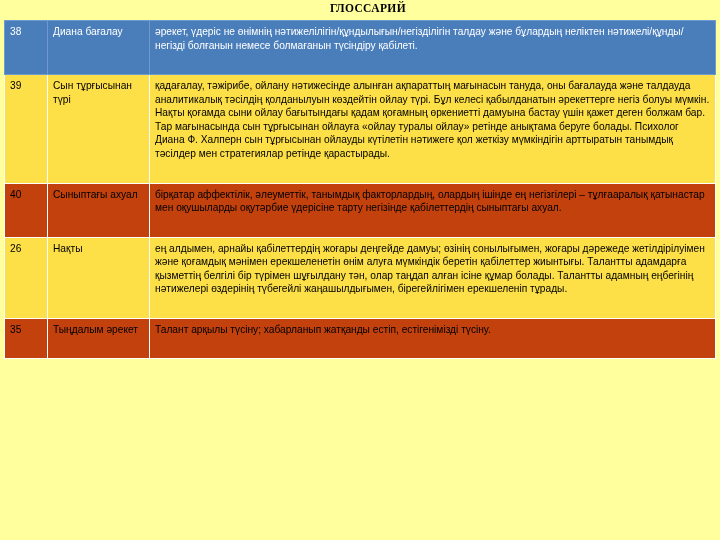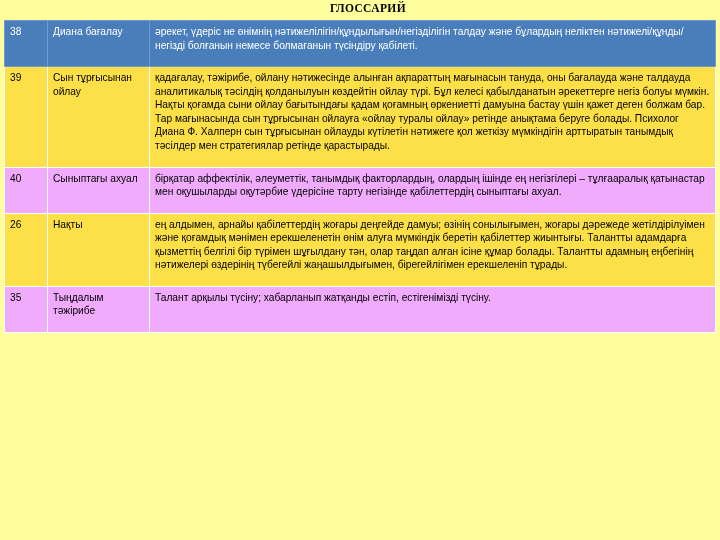--- a/index.html
+++ b/index.html
@@ -43,21 +43,21 @@
 
   table.glossary {
     border-collapse: collapse;
     width: 712px;
     table-layout: fixed;
   }
 
   table.glossary td {
     vertical-align: top;
     border: 1px solid #ffffff;
-    padding: 4px 5px 14px 5px;
+    padding: 4px 5px 22px 5px;
     font-size: 10.2px;
     line-height: 1.33;
     color: #000000;
   }
 
   td.col-num {
     width: 32px;
     text-align: left;
     padding-left: 6px;
   }
@@ -71,21 +71,21 @@
   
   tr.row-highlight td {
     background: #4a7ebb;
     color: #ffffff;
     border-color: #6e9ad0;
   }
   tr.row-dark td {
     background: #fde047;
   }
   tr.row-light td {
-    background: #f0abfc;
+    background: #c2410c;
   }
 
   tr.row-dark td,
   tr.row-light td {
     border-color: #ffffff;
   }
 </style>
 </head>
 <body>
 
@@ -96,35 +96,35 @@
   <div class="table-wrap">
     <table class="glossary">
       <tbody id="glossary-body">
           <tr class="row-highlight">
             <td class="col-num">38</td>
             <td class="col-term">Диана бағалау</td>
             <td class="col-def">әрекет, үдеріс не өнімнің нәтижелілігін/құндылығын/негізділігін талдау және бұлардың неліктен нәтижелі/құнды/негізді болғанын немесе болмағанын түсіндіру қабілеті.</td>
           </tr>
           <tr class="row-dark">
             <td class="col-num">39</td>
-            <td class="col-term">Сын тұрғысынан ойлау</td>
+            <td class="col-term">Сын тұрғысынан түрі</td>
             <td class="col-def">қадағалау, тәжірибе, ойлану нәтижесінде алынған ақпараттың мағынасын тануда, оны бағалауда және талдауда аналитикалық тәсілдің қолданылуын көздейтін ойлау түрі. Бұл келесі қабылданатын әрекеттерге негіз болуы мүмкін. Нақты қоғамда сыни ойлау бағытындағы қадам қоғамның өркениетті дамуына бастау үшін қажет деген болжам бар. Тар мағынасында сын тұрғысынан ойлауға «ойлау туралы ойлау» ретінде анықтама беруге болады. Психолог Диана Ф. Халперн сын тұрғысынан ойлауды күтілетін нәтижеге қол жеткізу мүмкіндігін арттыратын танымдық тәсілдер мен стратегиялар ретінде қарастырады.</td>
           </tr>
           <tr class="row-light">
             <td class="col-num">40</td>
             <td class="col-term">Сыныптағы ахуал</td>
             <td class="col-def"> бірқатар аффектілік, әлеуметтік, танымдық факторлардың, олардың ішінде ең негізгілері – тұлғааралық қатынастар мен оқушыларды оқутәрбие үдерісіне тарту негізінде қабілеттердің сыныптағы ахуал.</td>
           </tr>
           <tr class="row-dark">
             <td class="col-num">26</td>
             <td class="col-term">Нақты</td>
             <td class="col-def">ең алдымен, арнайы қабілеттердің жоғары деңгейде дамуы; өзінің сонылығымен, жоғары дәрежеде жетілдірілуімен және қоғамдық мәнімен ерекшеленетін өнім алуға мүмкіндік беретін қабілеттер жиынтығы. Талантты адамдарға қызметтің белгілі бір түрімен шұғылдану тән, олар таңдап алған ісіне құмар болады. Талантты адамның еңбегінің нәтижелері өздерінің түбегейлі жаңашылдығымен, бірегейлігімен ерекшеленіп тұрады.</td>
           </tr>
           <tr class="row-light">
             <td class="col-num">35</td>
-            <td class="col-term">Тыңдалым тәжірибе</td>
+            <td class="col-term">Тыңдалым әрекет</td>
             <td class="col-def">Талант арқылы түсіну; хабарланып жатқанды естіп, естігенімізді түсіну.</td>
           </tr>
         </tbody>
     </table>
   </div>
 
 </div>
 
 </body></html>

